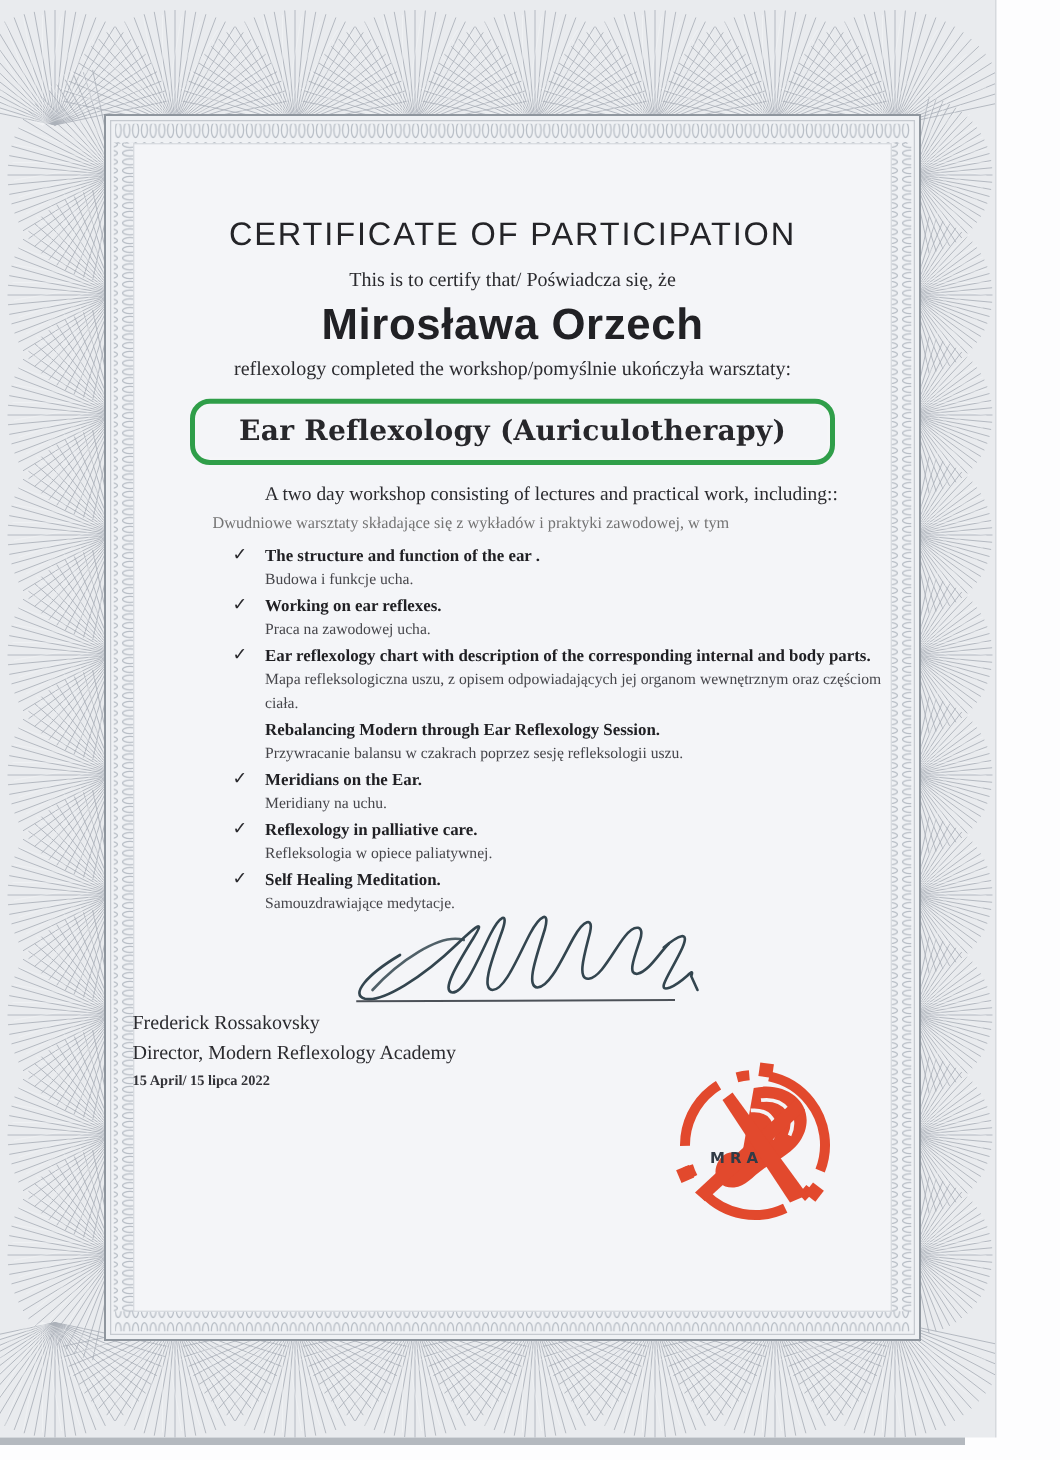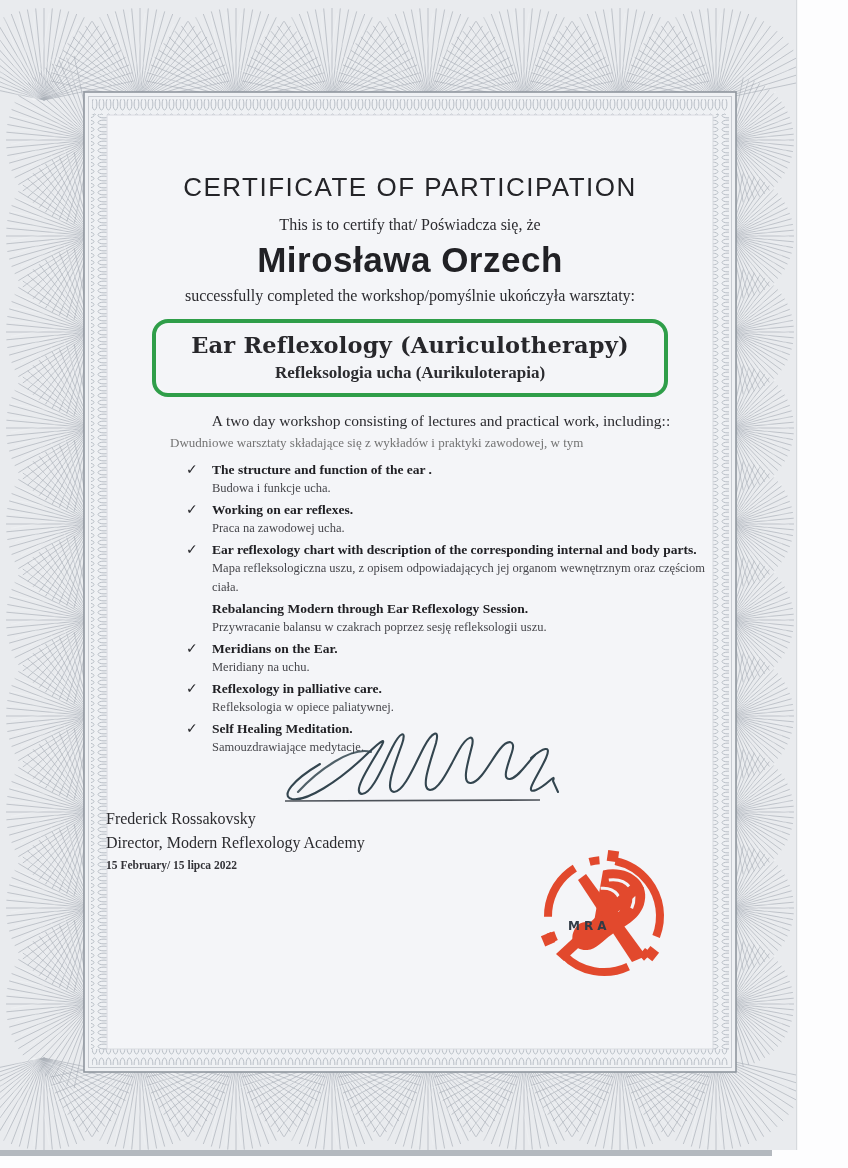--- a/index.html
+++ b/index.html
@@ -160,25 +160,24 @@
   <rect x="92" y="1049" width="636" height="16" fill="url(#loopH)"></rect>
   <rect x="91" y="114" width="16" height="936" fill="url(#loopV)"></rect>
   <rect x="713" y="114" width="16" height="936" fill="url(#loopV)"></rect>
   <rect x="107" y="115" width="606" height="934" fill="none" stroke="#d7dadf" stroke-width="1"></rect>
 </svg>
 
 <div class="content">
   <div class="cert-title">CERTIFICATE OF PARTICIPATION</div>
   <div class="certify-line">This is to certify that/ Poświadcza się, że</div>
   <div class="name">Mirosława Orzech</div>
-  <div class="completed-line">successfully completed the workshop/pomyślnie ukończyła warsztaty:</div>
+  <div class="completed-line">reflexology completed the workshop/pomyślnie ukończyła warsztaty:</div>
 
   <div class="course-box">
     <div class="course-en">Ear Reflexology (Auriculotherapy)</div>
-    <div class="course-pl">Refleksologia ucha (Aurikuloterapia)</div>
   </div>
 
   <div class="desc-en">A two day workshop consisting of lectures and practical work, including::</div>
   <div class="desc-pl">Dwudniowe warsztaty składające się z wykładów i praktyki zawodowej, w tym</div>
 
   <div class="topics">
     <div class="topic">
       <span class="check">✓</span>
       <div>
           <div class="topic-en">The structure and function of the ear .</div>
@@ -226,21 +225,21 @@
           <div class="topic-en">Self Healing Meditation.</div>
            <div class="topic-pl">Samouzdrawiające medytacje.</div>
         </div>
     </div>
   </div>
 </div>
 
 <div class="signer">
   <div class="sig-name">Frederick Rossakovsky</div>
   <div class="sig-role">Director, Modern Reflexology Academy</div>
-  <div class="sig-date">15 February/ 15 lipca 2022</div>
+  <div class="sig-date">15 April/ 15 lipca 2022</div>
 </div>
 
 <svg id="overlay-layer" class="layer" width="848" height="1168" viewBox="0 0 848 1168">
 
   <g stroke="#33454f" stroke-width="2.1" fill="none" stroke-linecap="round">
     <path d="M320 764 C293 780 280 796 292 799 C306 802 338 782 366 755 C384 738 387 737 379 750 C368 768 352 793 362 794 C372 794 383 766 392 748 C400 732 407 729 402 744 C395 764 384 791 394 792 C404 792 415 764 424 747 C432 732 440 728 436 743 C430 763 420 789 430 790 C440 790 451 764 459 750 C467 736 475 733 472 746 C468 762 461 784 471 783 C481 782 491 760 500 749 C508 739 516 740 512 752 C507 767 502 780 510 779 C519 777 527 763 535 755"></path>
     <path d="M531 758 C543 748 552 744 546 758 C538 776 523 795 536 790 C548 785 556 772 553 781 L558 792"></path>
     <path d="M298 792 C318 770 352 746 371 752" opacity="0.85"></path>
   </g>
   <line x1="285" y1="801" x2="540" y2="800" stroke="#4c5158" stroke-width="1.6"></line>

